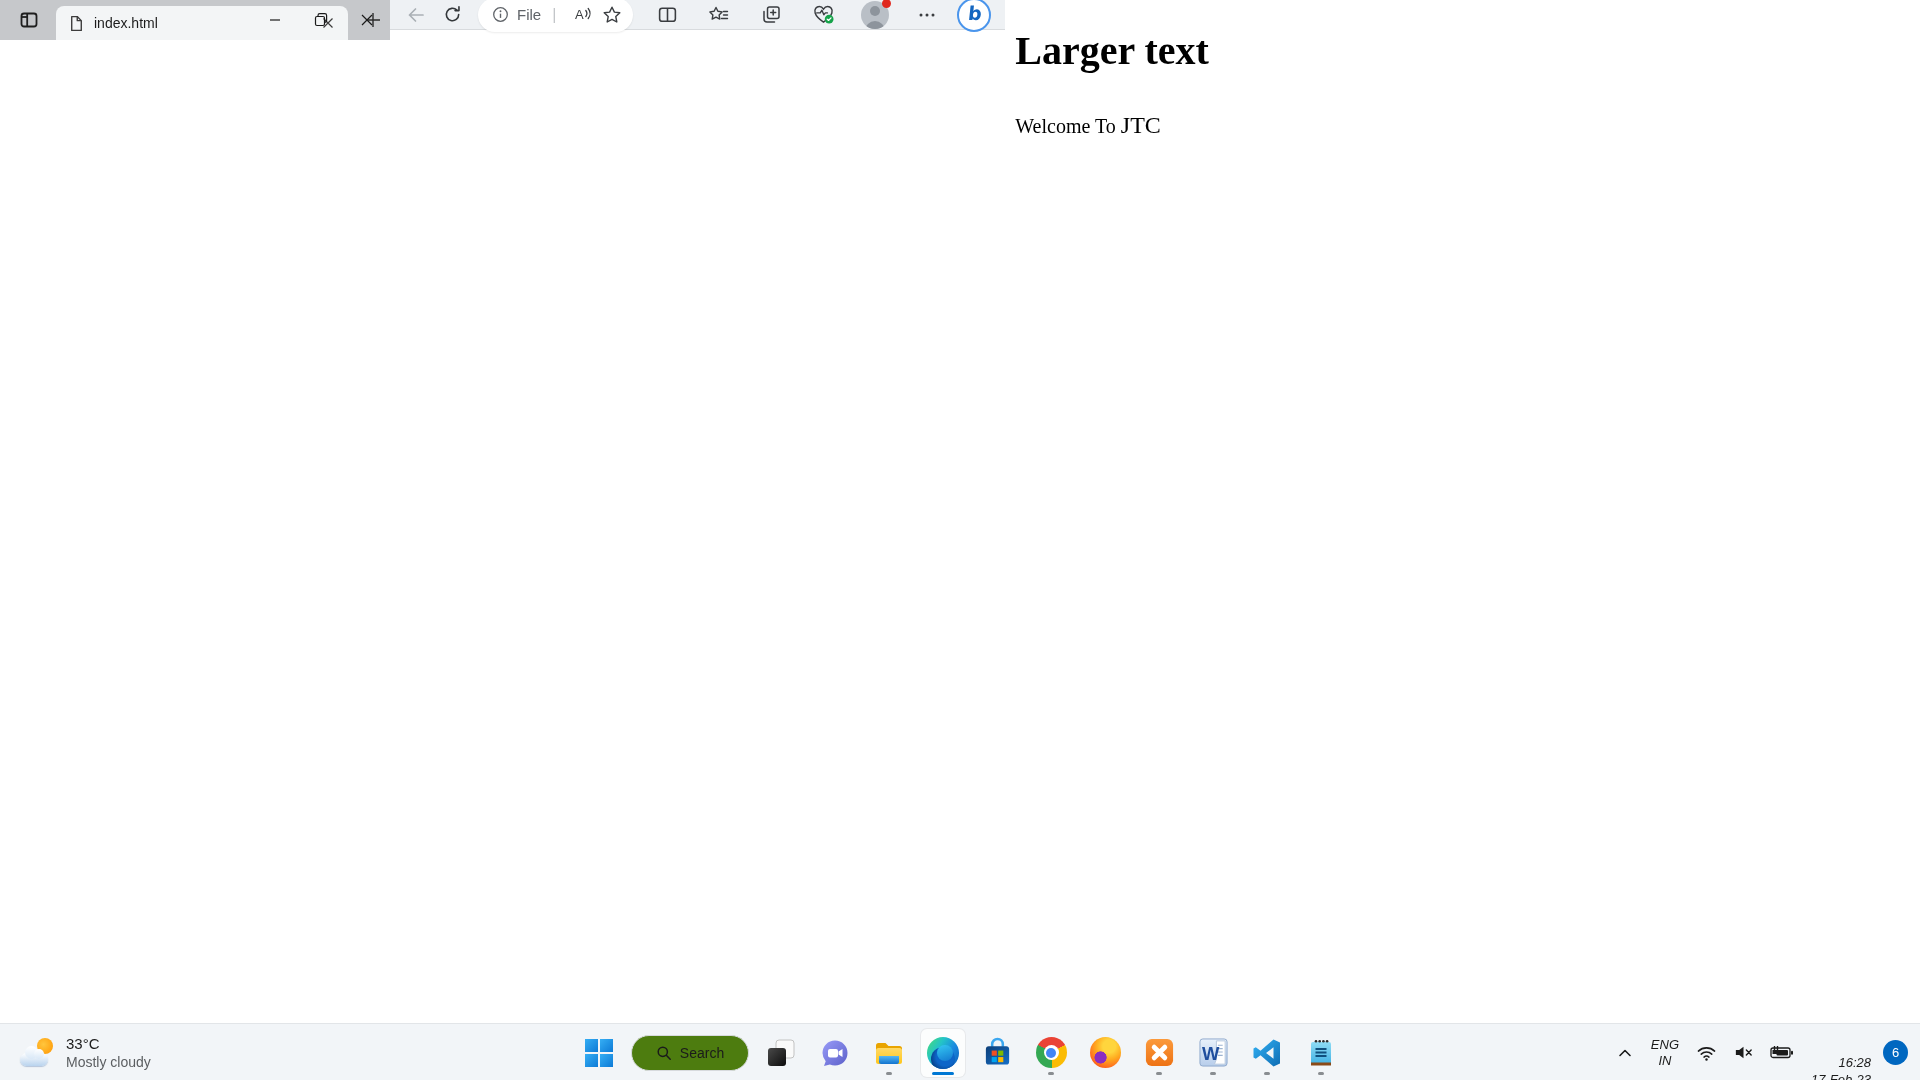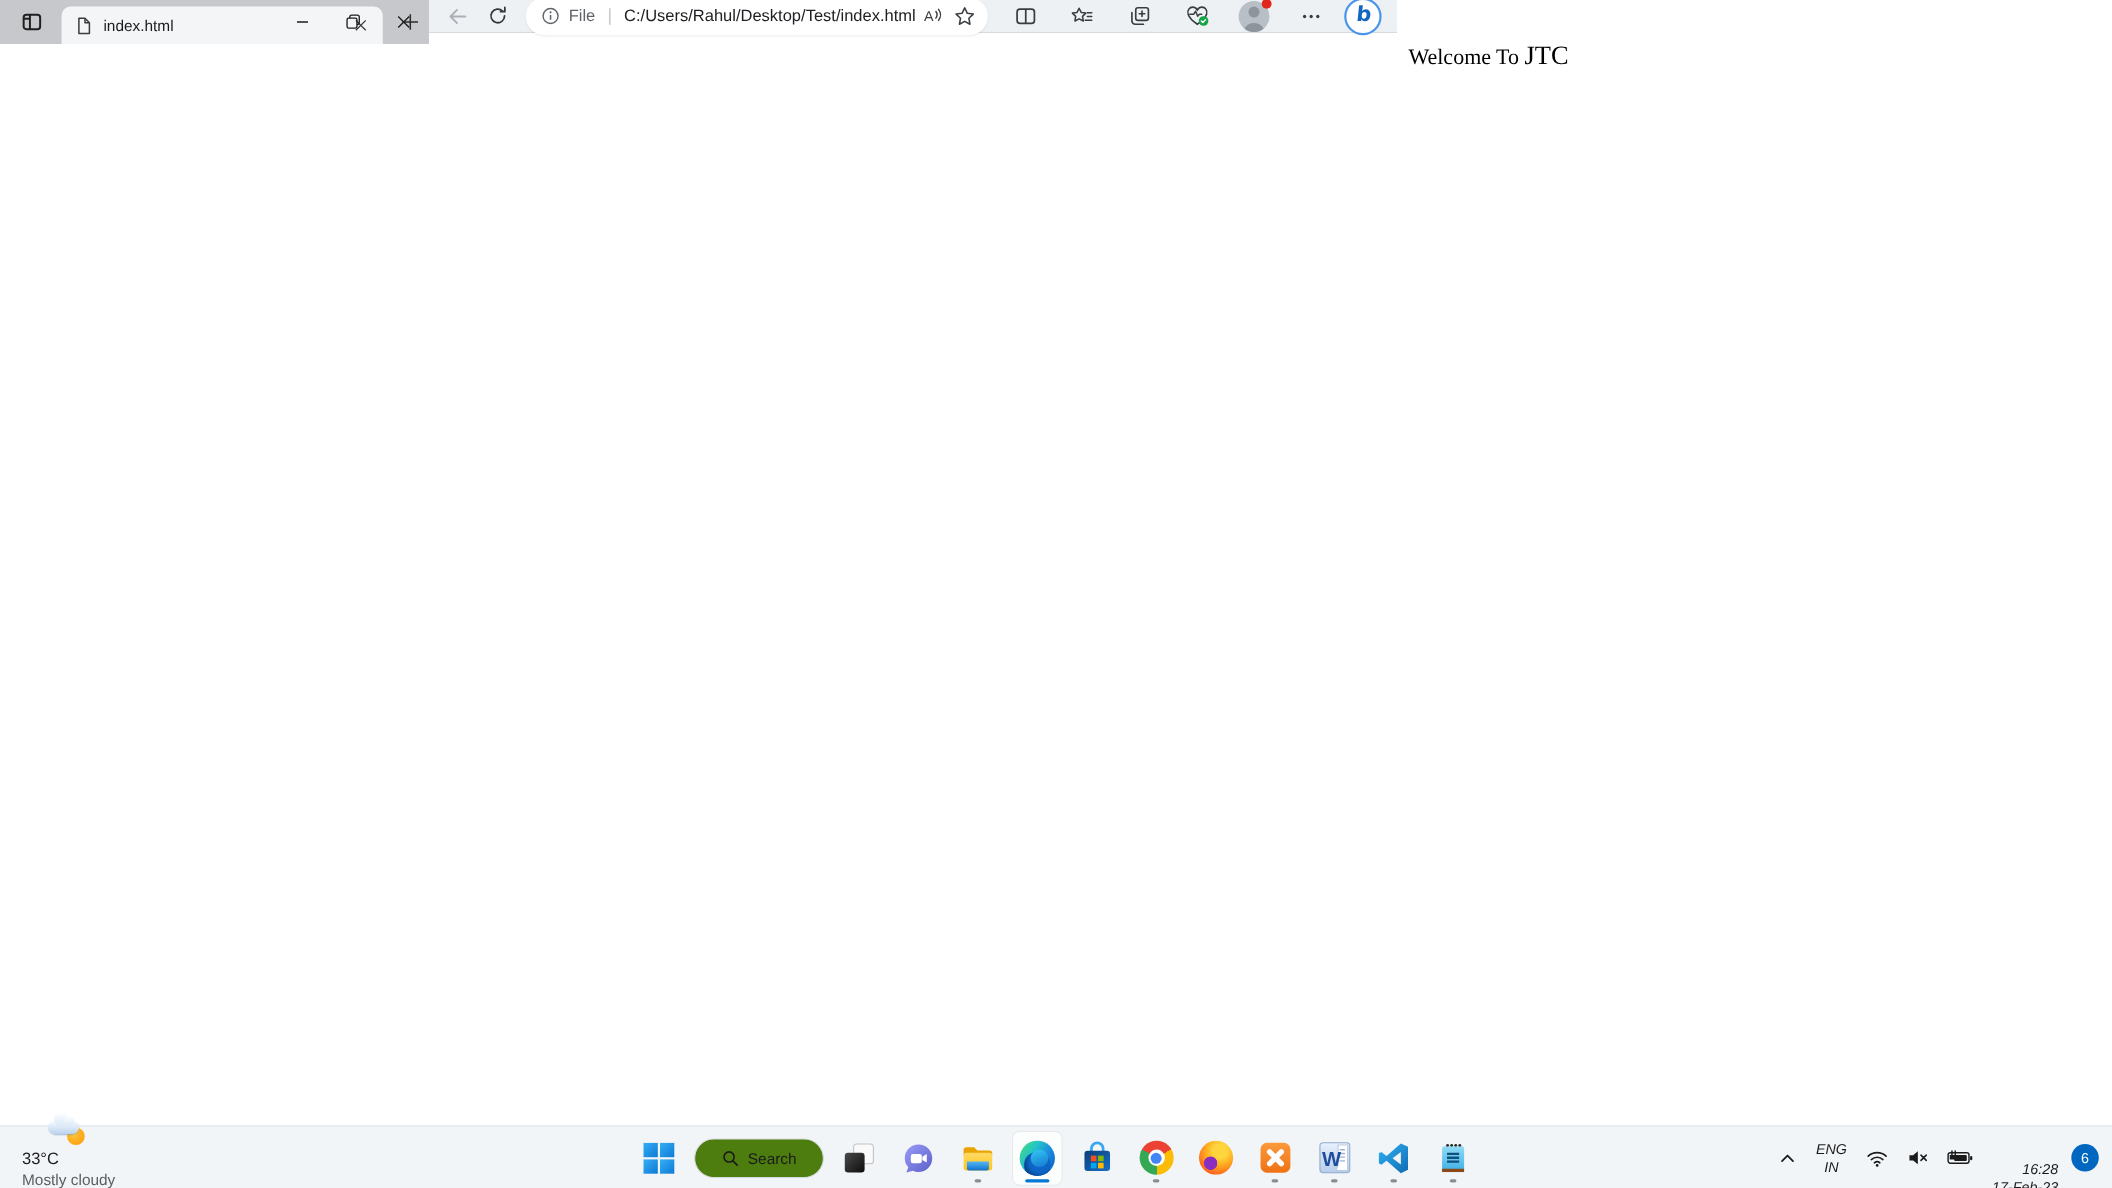--- a/index.html
+++ b/index.html
@@ -33,21 +33,21 @@
   .bing-btn { width:34px; height:34px; border-radius:50%; border:2.5px solid #4a95ec; background:#ffffff; display:flex; align-items:center; justify-content:center; margin:0 6px 0 4px; flex:none; }
   .bing-b { font-size:19px; font-weight:bold; color:#1466c0; font-family:"DejaVu Sans", sans-serif; transform:skewX(-6deg); line-height:1; padding-bottom:2px; }
 
   .content { flex:1; background:#ffffff; font-family:"Liberation Serif", serif; }
   .content h1 { font-size:40px; font-weight:bold; color:#000; margin:27px 0 0 10px; }
   .content p { font-size:20px; color:#000; margin:38px 0 0 10px; }
   .content p .emph { font-size:24px; }
 
   
   .taskbar { position:absolute; bottom:0; left:0; width:1920px; height:57px; background:#f2f5f8; border-top:1px solid #e2e5e8; }
-  .weather { position:absolute; left:12px; top:0; height:57px; display:flex; align-items:center; gap:10px; padding:0 8px;flex-direction:column; }
+  .weather { position:absolute; left:12px; top:0; height:57px; display:flex; align-items:center; gap:10px; padding:0 8px; }
   .weather-icon { position:relative; width:36px; height:32px; }
   .weather-sun { position:absolute; top:1px; right:3px; width:16px; height:16px; border-radius:50%; background:radial-gradient(circle at 40% 40%, #ffc63d, #ff9500); }
   .weather-cloud { position:absolute; bottom:3px; left:0; width:28px; height:13px; border-radius:8px; background:linear-gradient(180deg,#ffffff,#b9d3ee); box-shadow:0 1px 1px rgba(120,150,190,.5); }
   .weather-cloud::before { content:""; position:absolute; top:-7px; left:5px; width:13px; height:13px; border-radius:50%; background:linear-gradient(180deg,#ffffff,#d9e8f7); }
   .weather-cloud::after { content:""; position:absolute; top:-4px; left:14px; width:10px; height:10px; border-radius:50%; background:linear-gradient(180deg,#ffffff,#d9e8f7); }
   .weather-temp { font-size:15px; color:#1c1c1c; line-height:19px; }
   .weather-cond { font-size:14px; color:#5b5e61; line-height:18px; }
 
   .task-center { position:absolute; left:50%; top:0; transform:translateX(-50%); height:57px; display:flex; align-items:center; gap:10px; }
   .app-btn { position:relative; width:44px; height:48px; border-radius:6px; display:flex; align-items:center; justify-content:center; flex:none; }
@@ -145,21 +145,20 @@
     <div class="addressbar">
       <span>
         <svg width="17" height="17" viewBox="0 0 16 16">
             <circle cx="8" cy="8" r="6.4" fill="none" stroke="#5f6368" stroke-width="1.2"></circle>
             <line x1="8" y1="7.2" x2="8" y2="11.2" stroke="#5f6368" stroke-width="1.3"></line>
             <circle cx="8" cy="4.9" r="0.9" fill="#5f6368"></circle>
           </svg>
       </span>
       <span class="scheme-label">File</span>
       <span class="url-sep">|</span>
-      <span class="url-text">C:/Users/Rahul/Desktop/Test/index.html</span>
       <span class="pill-icon-btn">
         <svg width="21" height="21" viewBox="0 0 21 21">
             <text x="3" y="15" font-size="13" fill="#3a3d40" font-family="Liberation Sans, sans-serif">A</text>
             <path d="M13.8 6.5a5 5 0 0 1 0 6" fill="none" stroke="#3a3d40" stroke-width="1.3" stroke-linecap="round"></path>
             <path d="M16.2 4.5a8 8 0 0 1 0 10" fill="none" stroke="#3a3d40" stroke-width="1.3" stroke-linecap="round"></path>
           </svg>
       </span>
       <span class="pill-icon-btn">
         <svg width="20" height="20" viewBox="0 0 20 20">
             <path d="M10 2.2l2.4 4.9 5.4.7-4 3.8 1 5.4L10 14.4 5.2 17l1-5.4-4-3.8 5.4-.7z" fill="none" stroke="#3a3d40" stroke-width="1.4" stroke-linejoin="round"></path>
@@ -209,20 +208,21 @@
           <circle cx="10" cy="10" r="1.5" fill="#3a3d40"></circle>
           <circle cx="16" cy="10" r="1.5" fill="#3a3d40"></circle>
         </svg>
     </div>
     <div class="bing-btn">
       <span class="bing-b">b</span>
     </div>
   </div>
 
   <div class="content">
+    <h1>Larger text</h1>
     <p><span>Welcome To </span><span class="emph">JTC</span></p>
   </div>
 </div>
 
 <div class="taskbar">
 
   <div class="weather">
     <div class="weather-icon">
       <div class="weather-sun"></div>
       <div class="weather-cloud"></div>

